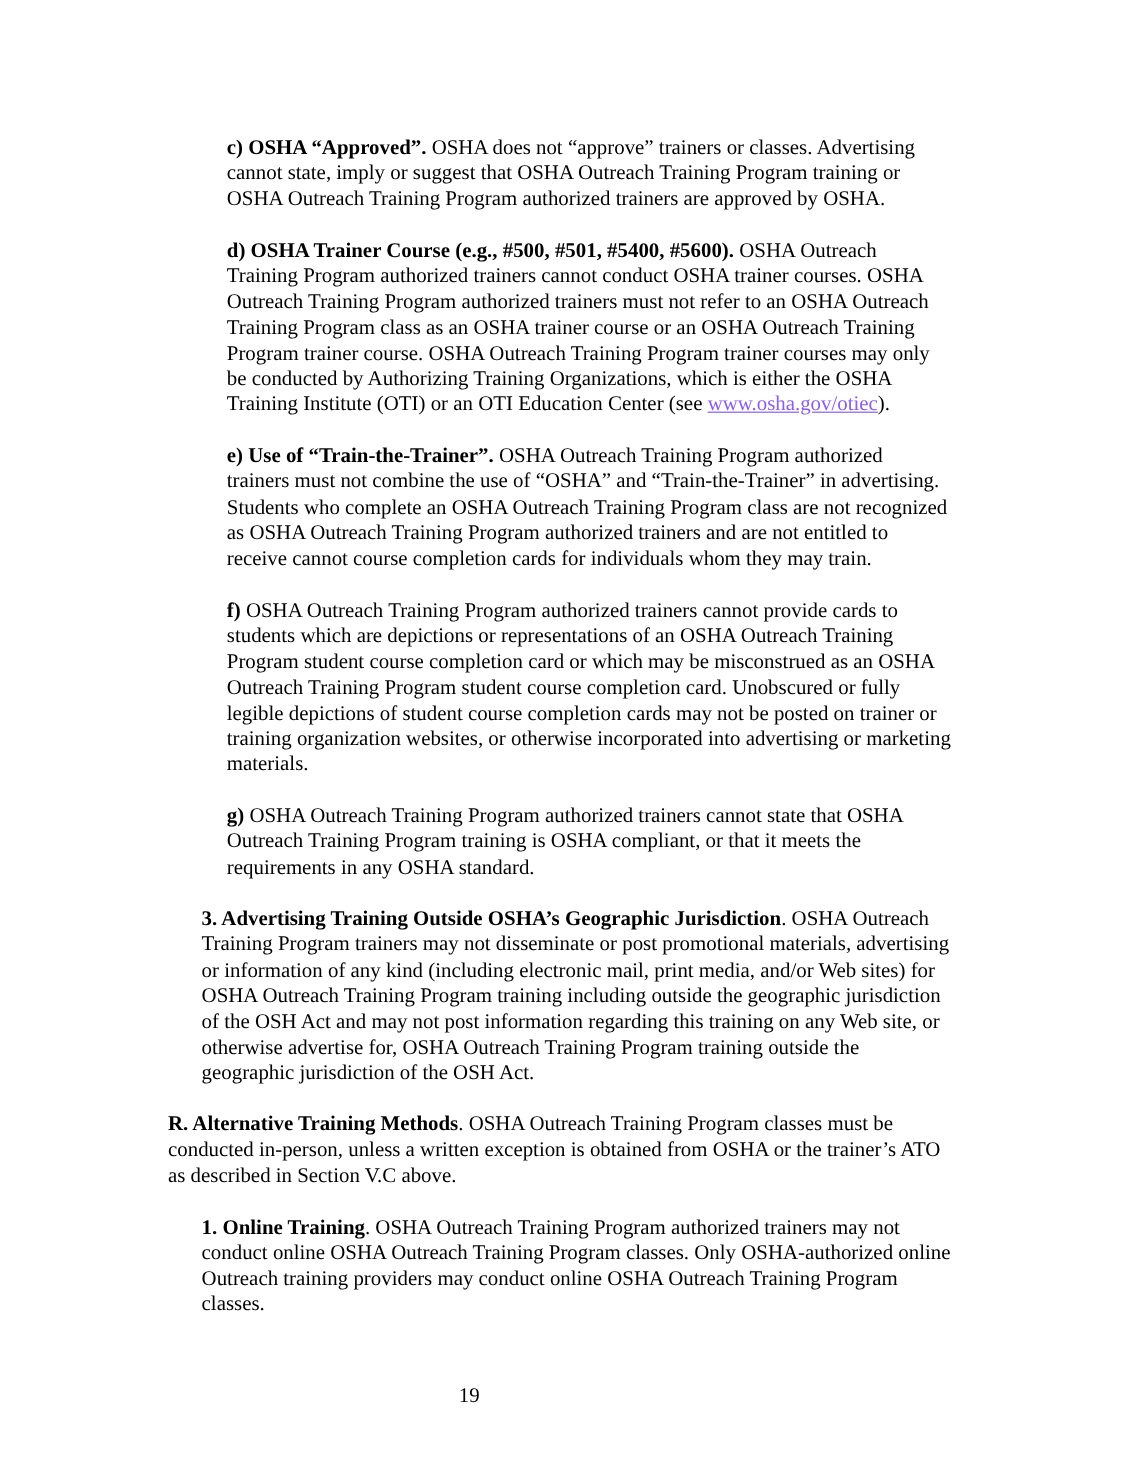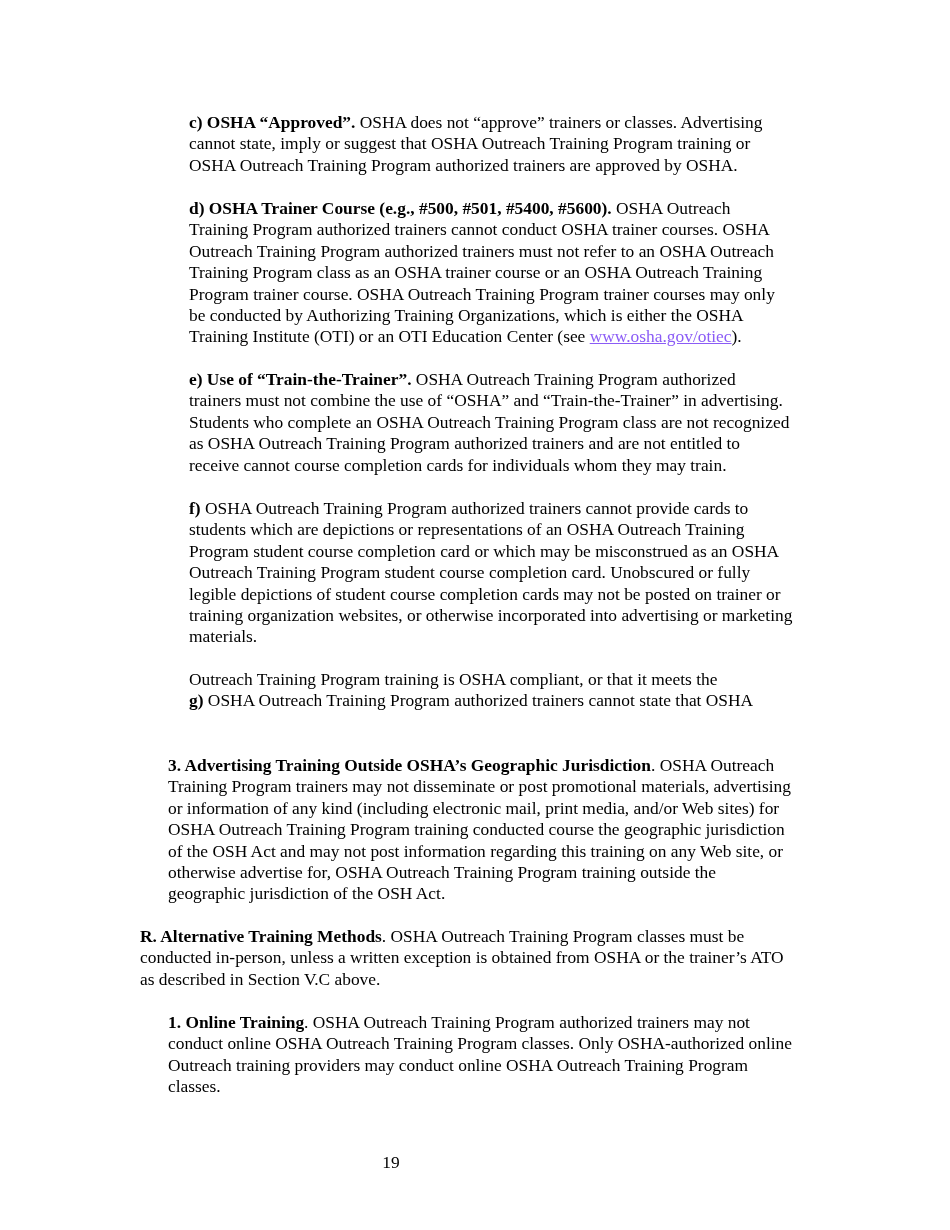--- a/index.html
+++ b/index.html
@@ -79,29 +79,30 @@
   <span class="line"><span class="b">f)</span><span> OSHA Outreach Training Program authorized trainers cannot provide cards to</span></span>
   <span class="line">students which are depictions or representations of an OSHA Outreach Training</span>
   <span class="line">Program student course completion card or which may be misconstrued as an OSHA</span>
   <span class="line">Outreach Training Program student course completion card. Unobscured or fully</span>
   <span class="line">legible depictions of student course completion cards may not be posted on trainer or</span>
   <span class="line">training organization websites, or otherwise incorporated into advertising or marketing</span>
   <span class="line">materials.</span>
 </div>
 
 <div class="para" id="p-g">
+  <span class="line"><span class="b">g)</span><span> OSHA Outreach Training Program authorized trainers cannot state that OSHA</span></span>
   <span class="line">Outreach Training Program training is OSHA compliant, or that it meets the</span>
-  <span class="line"><span class="b">g)</span><span> OSHA Outreach Training Program authorized trainers cannot state that OSHA</span></span>
+  <span class="line">requirements in any OSHA standard.</span>
 </div>
 
 <div class="para" id="p-3">
   <span class="line"><span class="b">3. Advertising Training Outside OSHA’s Geographic Jurisdiction</span><span>. OSHA Outreach</span></span>
   <span class="line">Training Program trainers may not disseminate or post promotional materials, advertising</span>
   <span class="line">or information of any kind (including electronic mail, print media, and/or Web sites) for</span>
-  <span class="line">OSHA Outreach Training Program training conducted course the geographic jurisdiction</span>
+  <span class="line">OSHA Outreach Training Program training including outside the geographic jurisdiction</span>
   <span class="line">of the OSH Act and may not post information regarding this training on any Web site, or</span>
   <span class="line">otherwise advertise for, OSHA Outreach Training Program training outside the</span>
   <span class="line">geographic jurisdiction of the OSH Act.</span>
 </div>
 
 <div class="para" id="p-R">
   <span class="line"><span class="b">R. Alternative Training Methods</span><span>. OSHA Outreach Training Program classes must be</span></span>
   <span class="line">conducted in-person, unless a written exception is obtained from OSHA or the trainer’s ATO</span>
   <span class="line">as described in Section V.C above.</span>
 </div>

